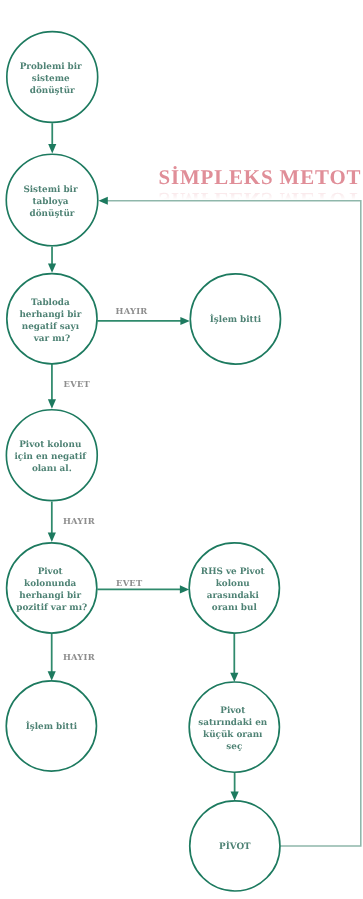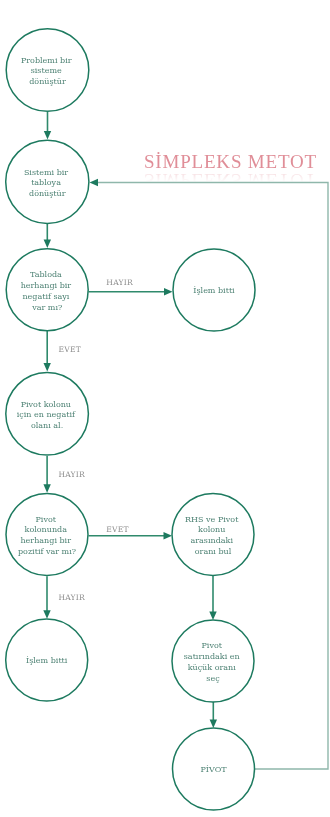--- a/index.html
+++ b/index.html
@@ -1,19 +1,19 @@
 <!DOCTYPE html>
 <html><head>
 <meta charset="utf-8">
 <title>Simpleks Metot</title>
 <style>
   html,body{margin:0;padding:0;}
   body{width:330px;height:817px;background:#ffffff;overflow:hidden;
        font-family:"DejaVu Serif", serif;}
-  #stage{position:relative;width:312px;height:817px;background:#ffffff;}
+  #stage{position:relative;width:312px;height:817px;background:#ffffff;font-weight:bold;}
   svg#flow{position:absolute;left:0;top:0;width:330px;height:817px;overflow:visible;}
   .node-circle{fill:#ffffff;stroke:#1d7a5f;stroke-width:1.5;}
   .node-text{font-family:"DejaVu Serif", serif;font-size:8px;fill:#4e8274;
              text-anchor:middle;}
   .edge-label{font-family:"DejaVu Serif", serif;font-size:7.6px;fill:#8e8e8e;
               text-anchor:middle;letter-spacing:0.2px;}
   .edge-line{stroke:#2f8a6c;stroke-width:1.6;fill:none;}
   .loop-line{stroke:#8fb7ab;stroke-width:1.4;fill:none;}
   .arrow-head{fill:#1d7a5f;}
   #title-wrap{position:absolute;left:144px;top:153px;width:190px;height:42px;}

